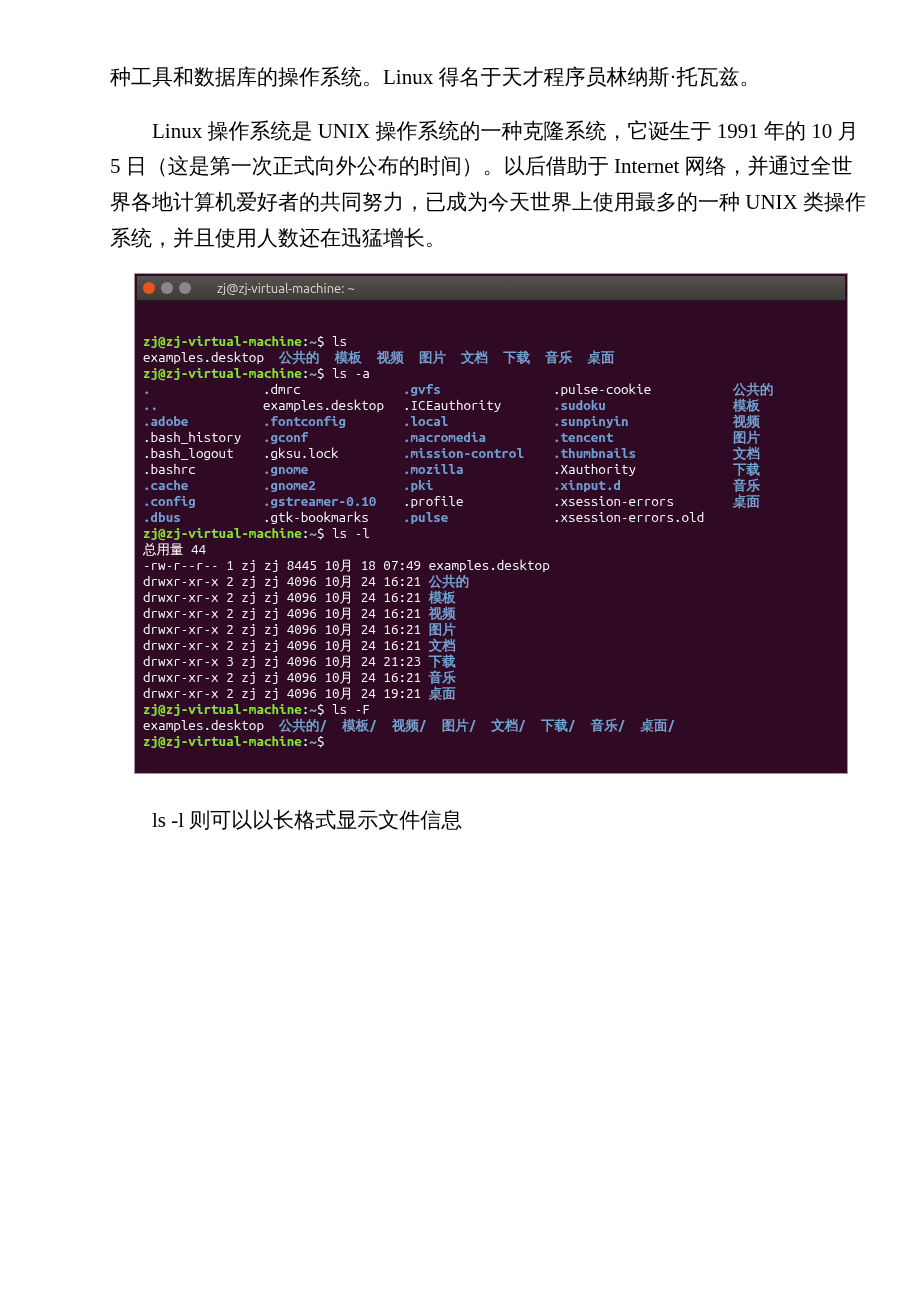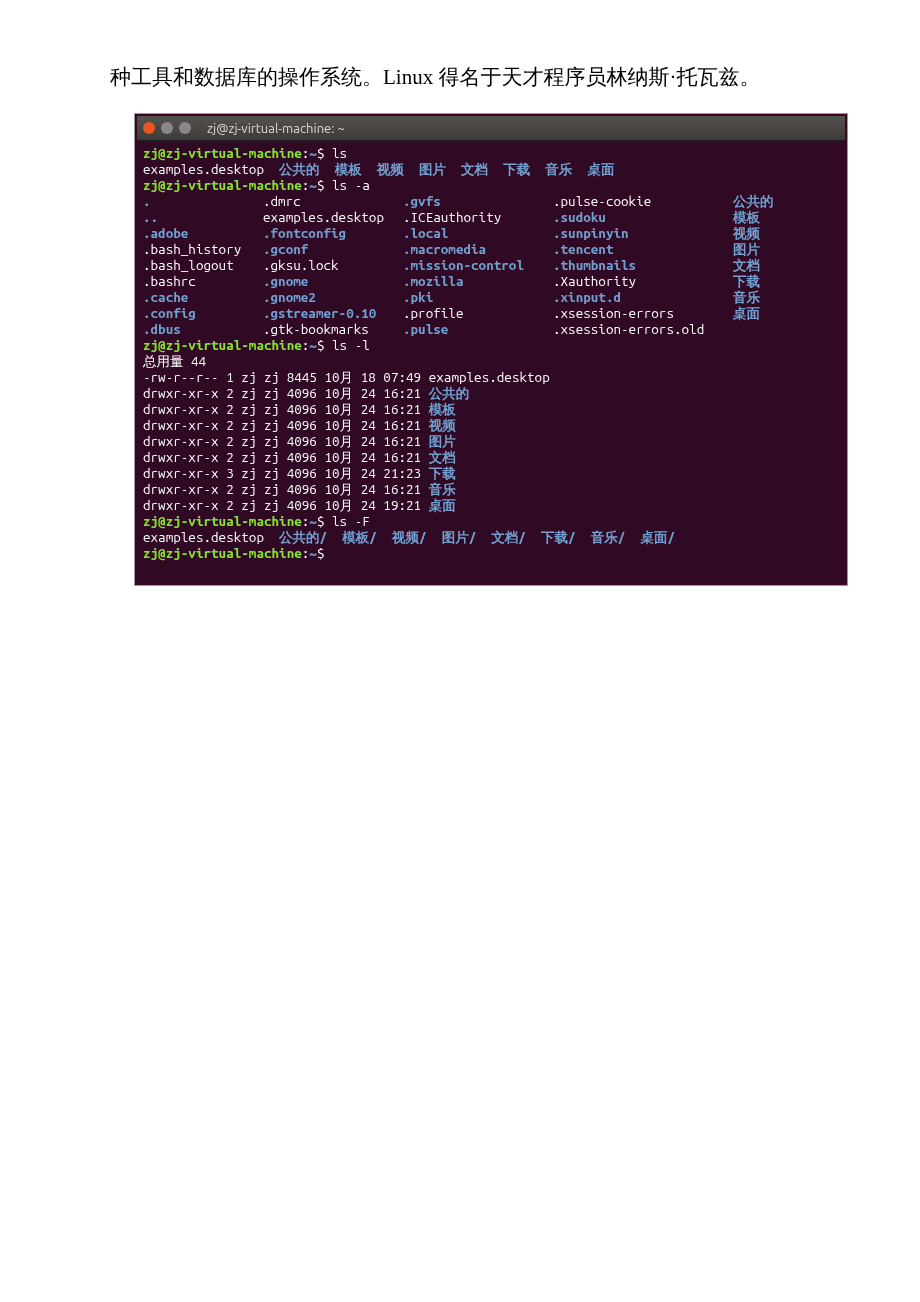--- a/index.html
+++ b/index.html
@@ -45,43 +45,45 @@
     gap: 6px;
     border-bottom: 1px solid #222;
   }
   .tb-btn { width:12px; height:12px; border-radius:50%; display:inline-block; }
   .tb-close{ background:#e95420; }
   .tb-min{ background:#888; }
   .tb-max{ background:#888; }
   .tb-title {
     color:#dfdbd2;
     font-size:13px;
-    margin-left:10px;
+    margin-left:20px;
     font-family: "Ubuntu", sans-serif;
   }
   .term-body {
     padding: 4px 6px 22px 6px;
     white-space: pre;
     overflow: hidden;
+    margin-top: 28px;
   }
   .prompt-user { color:#8ae234; font-weight:bold; }
   .prompt-path { color:#729fcf; font-weight:bold; }
   .cmd { color:#ffffff; }
   .dir { color:#729fcf; font-weight:bold; }
   .hidden-dir { color:#729fcf; font-weight:bold; }
   .file { color:#ffffff; }
   .col { display:inline-block; }
 </style>
 </head>
 <body>
 
 <div class="page">
 
   <p class="para">种工具和数据库的操作系统。Linux 得名于天才程序员林纳斯·托瓦兹。</p>
 
+  <p class="para indent">Linux 操作系统是 UNIX 操作系统的一种克隆系统，它诞生于 1991 年的 10 月 5 日（这是第一次正式向外公布的时间）。以后借助于 Internet 网络，并通过全世界各地计算机爱好者的共同努力，已成为今天世界上使用最多的一种 UNIX 类操作系统，并且使用人数还在迅猛增长。</p>
 
 
 
   <div class="terminal-wrapper">
     <div class="terminal">
       <div class="titlebar">
         <span class="tb-btn tb-close"></span>
         <span class="tb-btn tb-min"></span>
         <span class="tb-btn tb-max"></span>
         <span class="tb-title">zj@zj-virtual-machine: ~</span>
@@ -110,14 +112,15 @@
 <span><span>drwxr-xr-x</span> <span>2</span> <span>zj</span> <span>zj</span> <span>4096</span> <span>10月</span> <span>24</span> <span>16:21</span> <span class="dir">音乐</span></span>
 <span><span>drwxr-xr-x</span> <span>2</span> <span>zj</span> <span>zj</span> <span>4096</span> <span>10月</span> <span>24</span> <span>19:21</span> <span class="dir">桌面</span></span>
 <span class="prompt-user">zj@zj-virtual-machine</span><span class="cmd">:</span><span class="prompt-path">~</span><span class="cmd">$ </span><span class="cmd">ls -F</span>
 <span class="file">examples.desktop</span>  <span class="dir">公共的/</span>  <span class="dir">模板/</span>  <span class="dir">视频/</span>  <span class="dir">图片/</span>  <span class="dir">文档/</span>  <span class="dir">下载/</span>  <span class="dir">音乐/</span>  <span class="dir">桌面/</span>
 <span class="prompt-user">zj@zj-virtual-machine</span><span class="cmd">:</span><span class="prompt-path">~</span><span class="cmd">$ </span></div>
     </div>
   </div>
 
 
 
+  <p class="para indent">ls -l 则可以以长格式显示文件信息</p>
 
 </div>
 
 </body></html>

